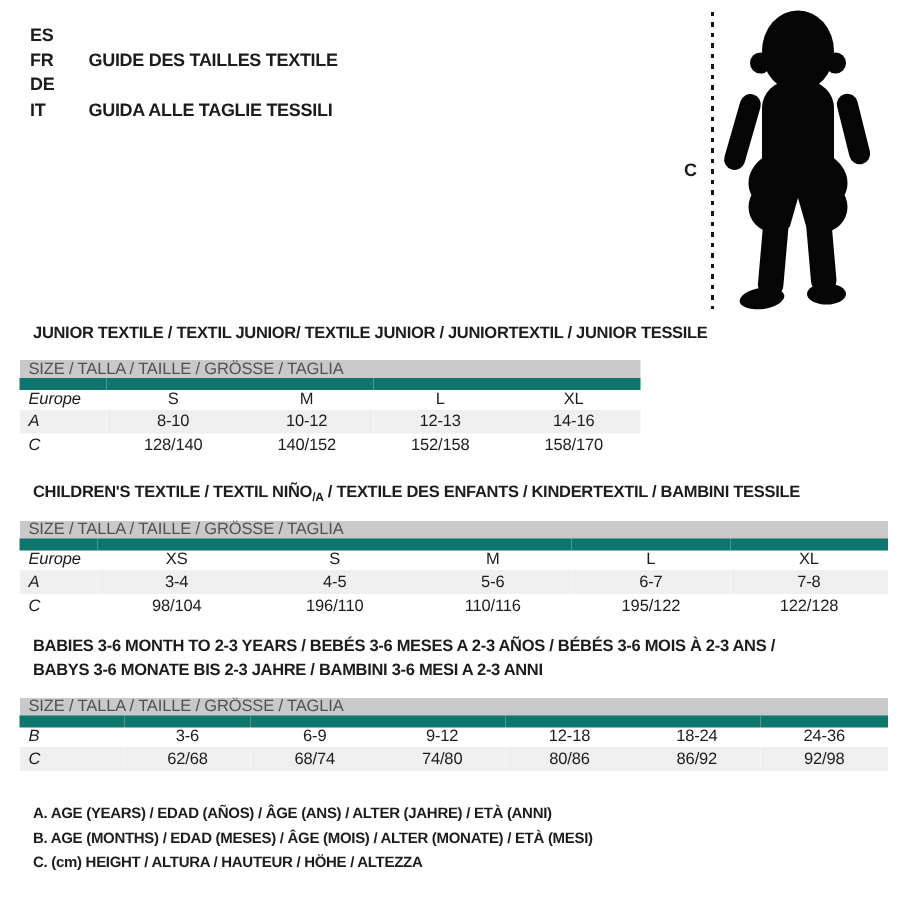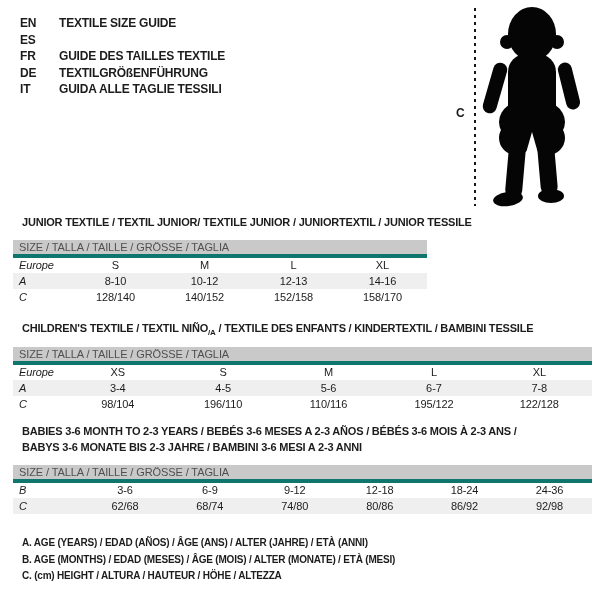--- a/index.html
+++ b/index.html
@@ -21,21 +21,21 @@
   
   .sec-title { font-size:11px; font-weight:bold; letter-spacing:-0.2px; line-height:16px; white-space:nowrap; }
   .sub { font-size:8px; vertical-align:sub; }
 
   
   table { border-collapse:collapse; table-layout:fixed; width:100%;
     font-size:11px; letter-spacing:-0.1px; }
   td { height:16.5px; padding:0; text-align:center; overflow:hidden; white-space:nowrap; }
   td.lbl { text-align:left; padding-left:6px;font-style:italic; }
   tr.size-row td { background:#c9c9c9; color:#505050; text-align:left; padding-left:6px;
-    height:16px; border-bottom:4px solid #0f766e; }
+    height:16px; border-bottom:8px solid #0f766e; }
   tr.shaded td { background:#efefef; }
 
   .t1 col.label { width:14%; }  .t1 col.data { width:21.5%; }
   .t2 col.label { width:9%; }   .t2 col.data { width:18.2%; }
   .t3 col.label { width:12%; }  .t3 col.data { width:14.66%; }
 
   #table1-wrap { left:13px; top:240px; width:414px; }
   #table2-wrap { left:13px; top:347px; width:579px; }
   #table3-wrap { left:13px; top:465px; width:579px; }
   #title1 { left:22px; top:214px; }
@@ -44,33 +44,28 @@
 
   
   .footnotes { left:22px; top:535px; }
   .footnote { font-size:10px; font-weight:bold; line-height:16.5px; letter-spacing:-0.2px; white-space:nowrap; }
 </style>
 </head>
 <body>
 
 <div class="abs lang-list" id="lang-list">
     <div class="lang-row">
-      <span class="lang-code">EN</span>
-      <span>TEXTILE SIZE GUIDE</span>
-    </div>
-    <div class="lang-row">
       <span class="lang-code">ES</span>
     </div>
     <div class="lang-row">
       <span class="lang-code">FR</span>
       <span>GUIDE DES TAILLES TEXTILE</span>
     </div>
     <div class="lang-row">
       <span class="lang-code">DE</span>
-      <span>TEXTILGRÖßENFÜHRUNG</span>
     </div>
     <div class="lang-row">
       <span class="lang-code">IT</span>
       <span>GUIDA ALLE TAGLIE TESSILI</span>
     </div>
   </div>
 
 <div class="abs dash-line"></div>
 <div class="abs c-label">C</div>
 <svg class="abs baby-svg" width="112" height="208" viewBox="0 0 112 208" aria-hidden="true">

